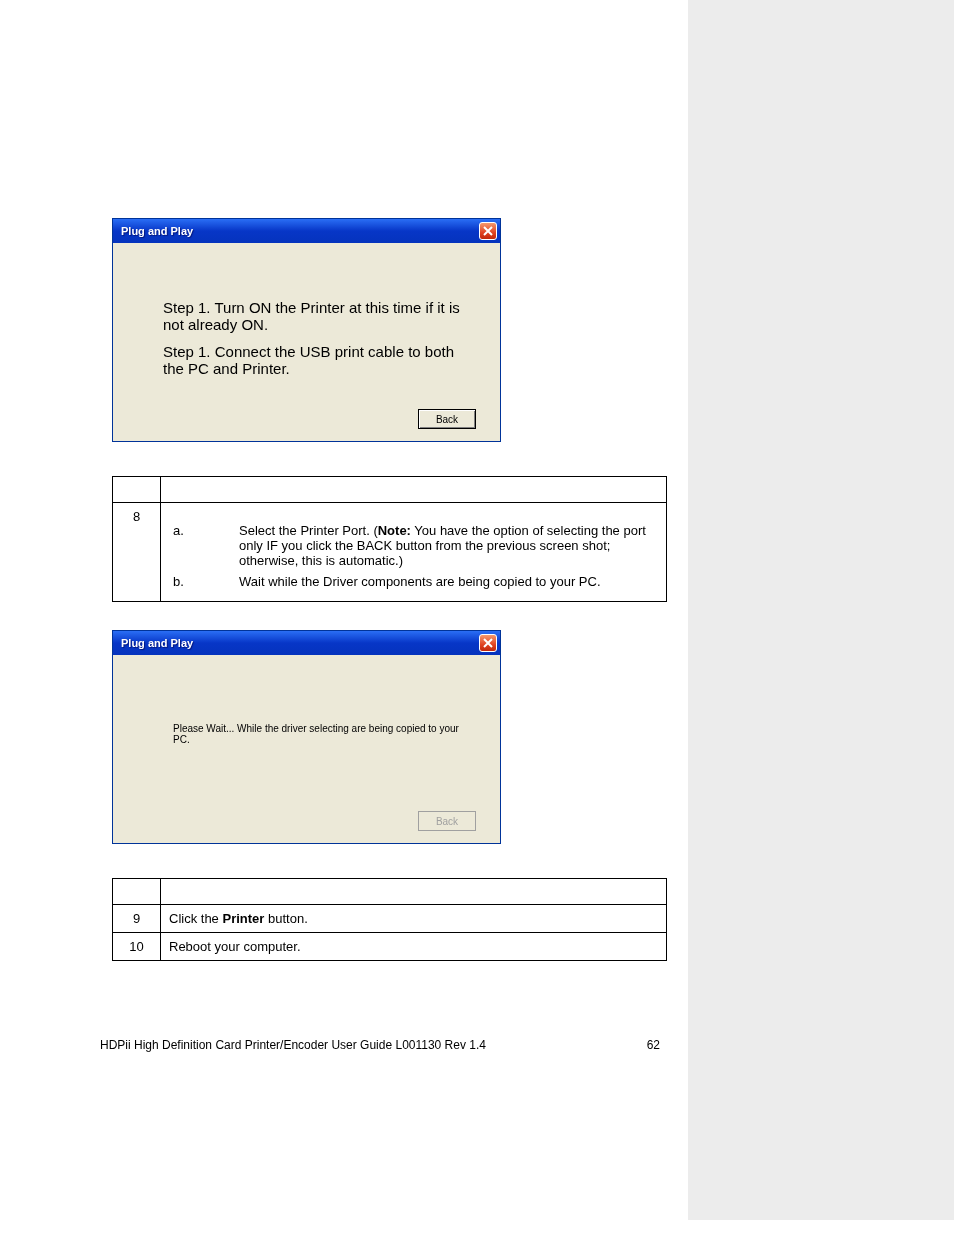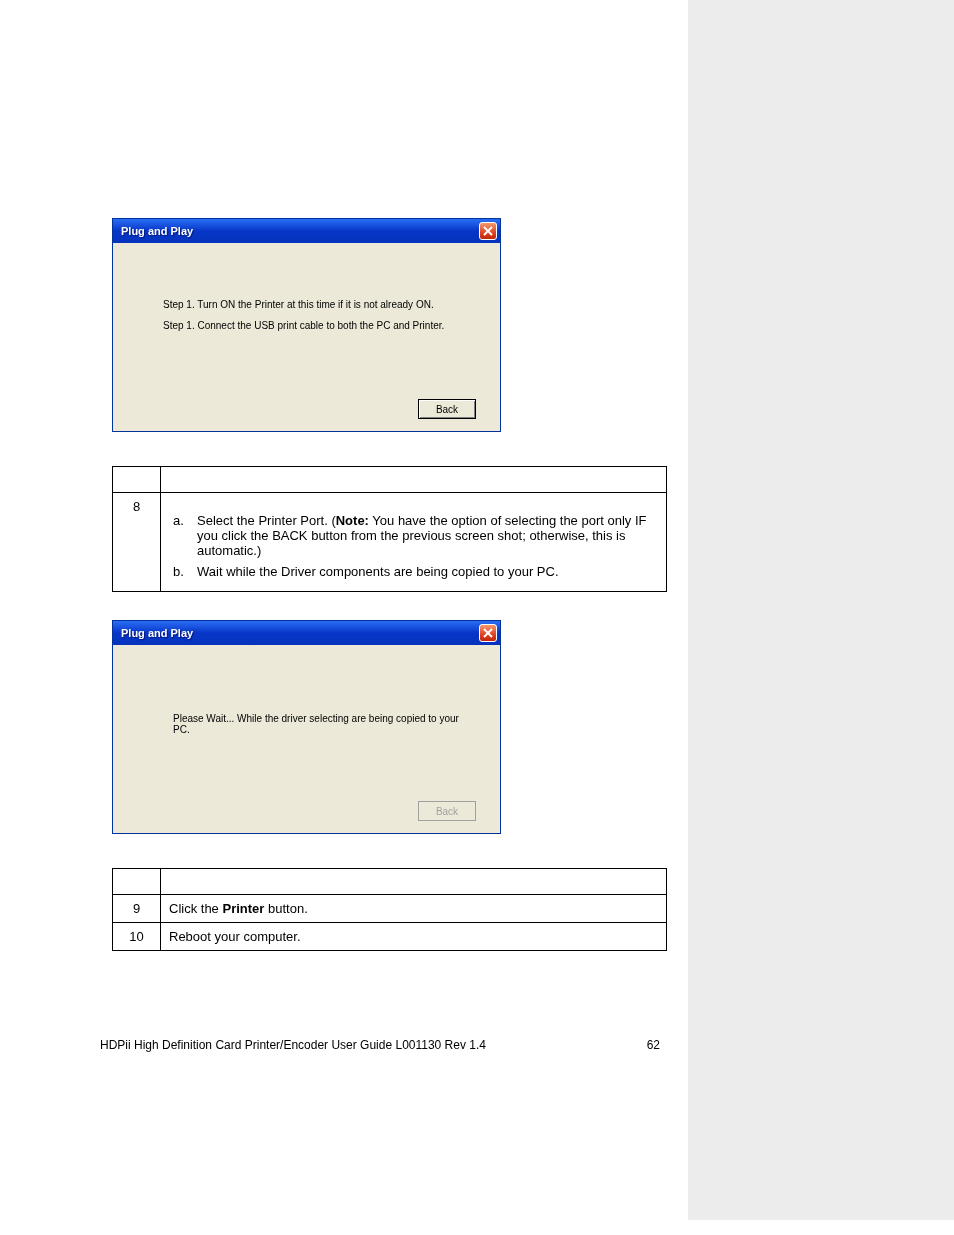--- a/index.html
+++ b/index.html
@@ -55,21 +55,21 @@
     background: linear-gradient(to bottom, #f59a6e 0%, #e04322 60%, #c1260a 100%);
     border: 1px solid #fff;
     border-radius: 3px;
     display: flex;
     align-items: center;
     justify-content: center;
   }
   .xp-close svg { width: 10px; height: 10px; }
   .xp-body {
     padding: 56px 30px 16px 50px;
-    font-size: 10px;
+    font-size: 15px;
     color: #000;
     min-height: 150px;
   }
   .xp-body .step { margin-bottom: 10px; }
   .xp-body2 {
     padding: 68px 30px 16px 60px;
     font-size: 10px;
     color: #000;
     min-height: 150px;
   }
@@ -104,21 +104,21 @@
   .doc-table td {
     border: 1px solid #000;
     padding: 6px 8px;
     vertical-align: top;
   }
   .doc-table .numcol { width: 48px; text-align: center; }
   .doc-table .hdrrow td { height: 26px; }
   .sublist { padding-left: 4px; }
   .sublist .li { display: flex; margin-bottom: 6px; }
   .sublist .li .m { width: 24px; flex-shrink: 0; }
-  .sublist .li .t { flex: 1; }
+  .sublist .li .t { flex: 1; margin-left: 42px; }
   .bold-inline { font-weight: bold; }
   .footer {
     position: absolute;
     left: 100px;
     top: 1038px;
     width: 560px;
     font-size: 12px;
     display: flex;
     justify-content: space-between;
   }

